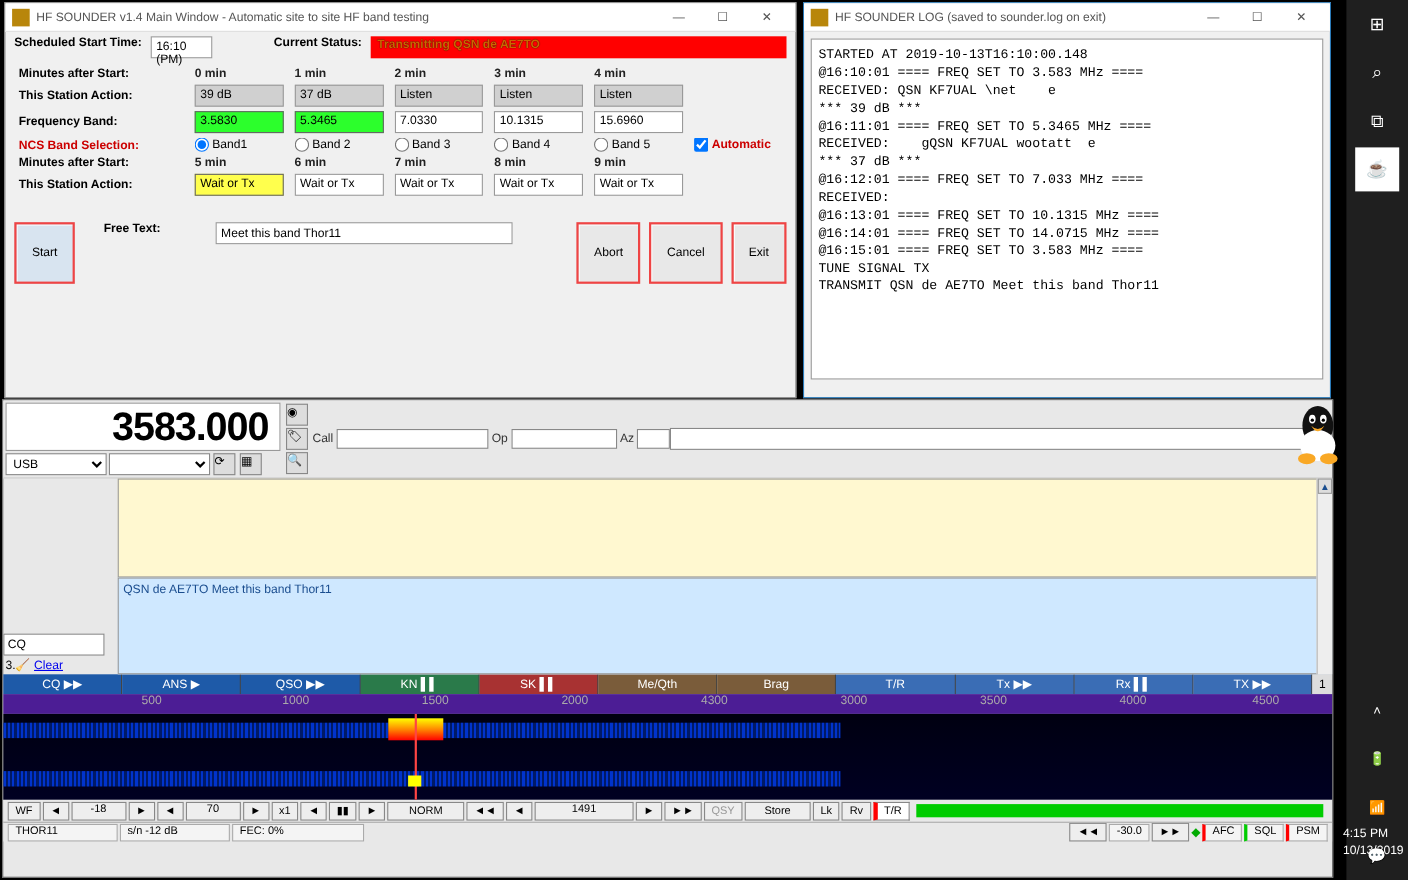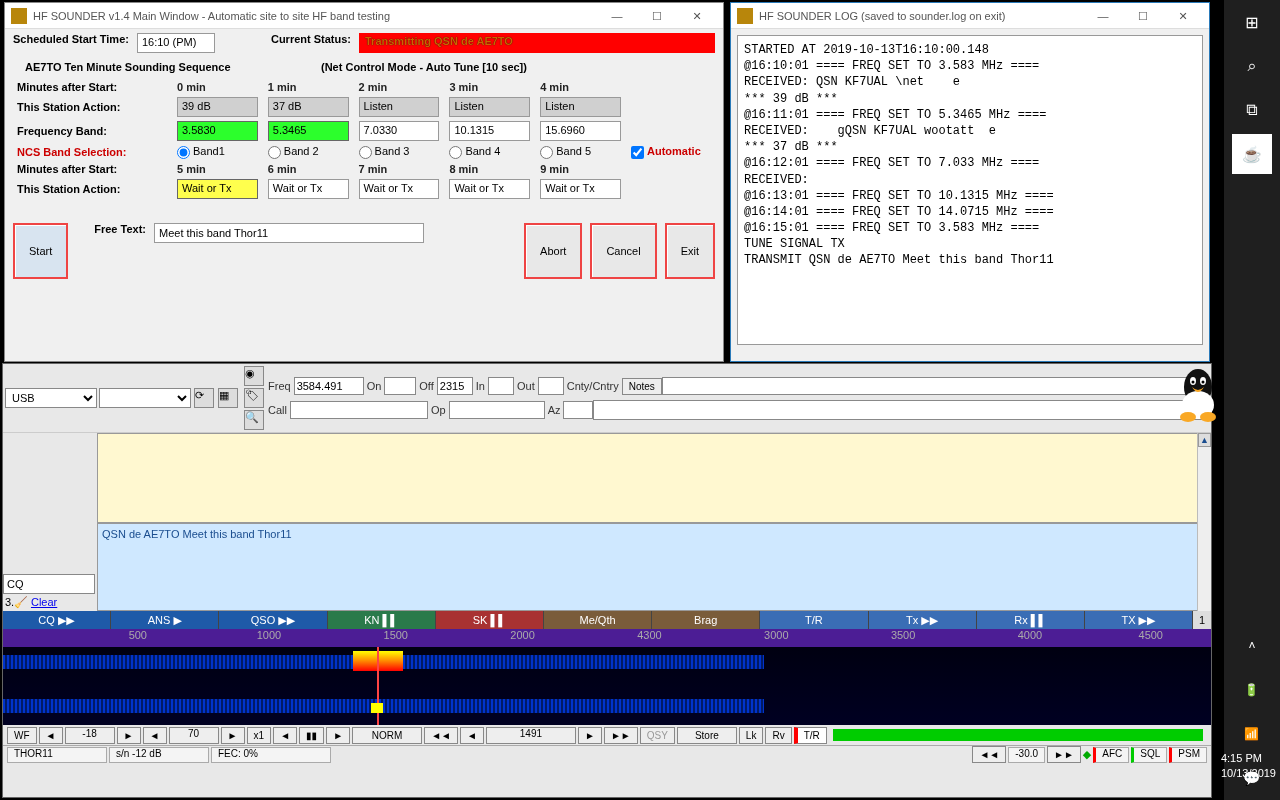--- a/index.html
+++ b/index.html
@@ -61,28 +61,24 @@
 <div id="mainwin" class="win">
   <div class="titlebar">
     <span class="ico"></span>
     <span class="t">HF SOUNDER v1.4 Main Window - Automatic site to site HF band testing</span>
     <span class="winbtn">—</span>
     <span class="winbtn">☐</span>
     <span class="winbtn">✕</span>
   </div>
   <div class="row">
     <span class="bold">Scheduled Start Time:</span>
-    <span class="tbox" style="width:78px">16:10 (PM)</span>
+    <span class="tbox" style="width:56px">16:10 (PM)</span>
     <span style="width:40px"></span>
     <span class="bold">Current Status:</span>
     <span id="statusbar">Transmitting QSN de AE7TO</span>
-  </div>
-  <div class="row">
-    <span class="bold" style="width:300px;padding-left:12px">AE7TO  Ten Minute Sounding Sequence</span>
-    <span class="bold">(Net Control Mode - Auto Tune [10 sec])</span>
   </div>
 
   <div class="grid">
     <span class="bold">Minutes after Start:</span>
     <span class="colh">0 min</span>
     <span class="colh">1 min</span>
     <span class="colh">2 min</span>
     <span class="colh">3 min</span>
     <span class="colh">4 min</span>
     <span></span>
@@ -125,21 +121,21 @@
     <span class="tbox">Wait or Tx</span>
     <span class="tbox">Wait or Tx</span>
     <span class="tbox">Wait or Tx</span>
     <span></span>
   </div>
 
   <div class="row" style="margin-top:16px">
     <button class="btn" style="background:#d8e4f0">Start</button>
     <span style="width:10px"></span>
     <span class="bold">Free Text:</span>
-    <input class="tbox" style="width: 270px;" value="Meet this band Thor11">
+    <input class="tbox" style="width: 270px; margin-left: 42px;" value="Meet this band Thor11">
     <span style="flex:1"></span>
     <button class="btn">Abort</button>
     <button class="btn">Cancel</button>
     <button class="btn">Exit</button>
   </div>
 </div>
 
 <div id="logwin" class="win">
   <div class="titlebar">
     <span class="ico"></span>
@@ -160,62 +156,48 @@
 @16:13:01 ==== FREQ SET TO 10.1315 MHz ====
 @16:14:01 ==== FREQ SET TO 14.0715 MHz ====
 @16:15:01 ==== FREQ SET TO 3.583 MHz ====
 TUNE SIGNAL TX
 TRANSMIT QSN de AE7TO Meet this band Thor11</div>
 </div>
 
 <div id="fldigi">
   <div class="fldrow" style="height:auto;padding:2px">
     <div style="display:flex;flex-direction:column;gap:2px">
+      <span class="freqdisp">3583.000</span>
       <div style="display:flex;gap:2px">
         <select class="smbox" style="width:92px"><option>USB</option></select>
         <select class="smbox" style="width:92px"><option></option></select>
         <span class="iconbtn">⟳</span>
         <span class="iconbtn">▦</span>
       </div>
     </div>
     <div style="display:flex;flex-direction:column;gap:2px;margin-left:4px">
       <span class="iconbtn">◉</span>
       <span class="iconbtn">🏷</span>
       <span class="iconbtn">🔍</span>
     </div>
     <div style="flex:1">
-      <div class="fldrow" style="border:none">
-        <span class="smlbl">Freq</span>
-          <input class="smbox" style="width: 70px;" value="3584.491">
-        <span class="smlbl">On</span>
-          <input class="smbox" style="width: 32px;">
-        <span class="smlbl">Off</span>
-          <input class="smbox" style="width: 36px;" value="2315">
-        <span class="smlbl">In</span>
-          <input class="smbox" style="width: 26px;">
-        <span class="smlbl">Out</span>
-          <input class="smbox" style="width: 26px;">
-        <span class="smlbl">Cnty/Cntry</span>
-        <button class="wfbtn">Notes</button>
-        <input class="smbox" style="flex: 1 1 0%;">
-      </div>
       <div class="fldrow" style="border:none">
         <span class="smlbl">Call</span>
           <input class="smbox" style="width: 138px;">
         <span class="smlbl">Op</span>
           <input class="smbox" style="width: 96px;">
         <span class="smlbl">Az</span>
           <input class="smbox" style="width: 30px;">
         <select class="smbox" style="flex:1"></select>
       </div>
     </div>
   </div>
 
   <div style="display:flex">
-    <div style="width:94px;display:flex;flex-direction:column">
+    <div style="width:104px;display:flex;flex-direction:column">
       <div style="flex:1"></div>
       <input id="cqbox" value="CQ" style="">
       <div style="padding:2px"><span>3.</span><span>🧹</span> <a href="#">Clear</a></div>
     </div>
     <div style="flex:1;position:relative">
       <div id="rxpane">
           <div class="scrolly">
             <div class="sarrow">▲</div>
           </div>
         </div>

